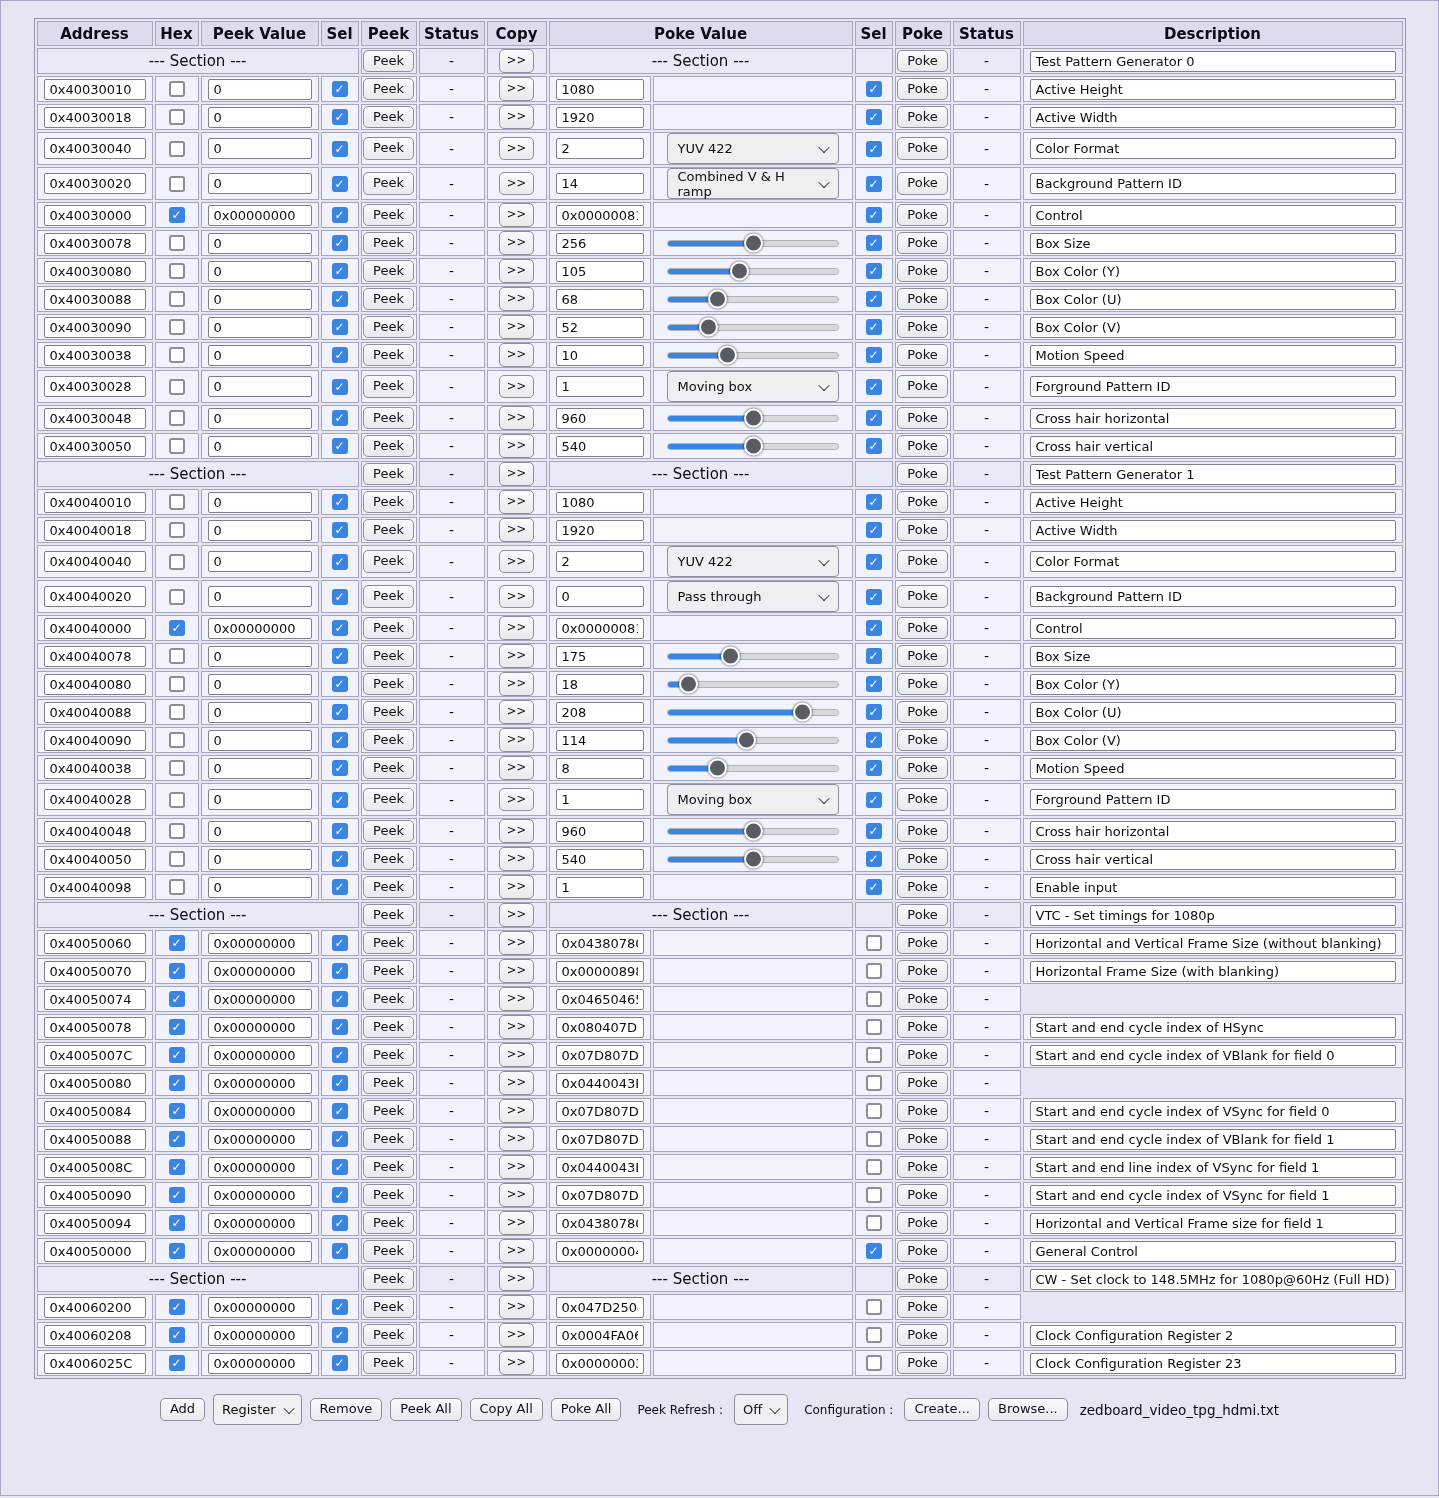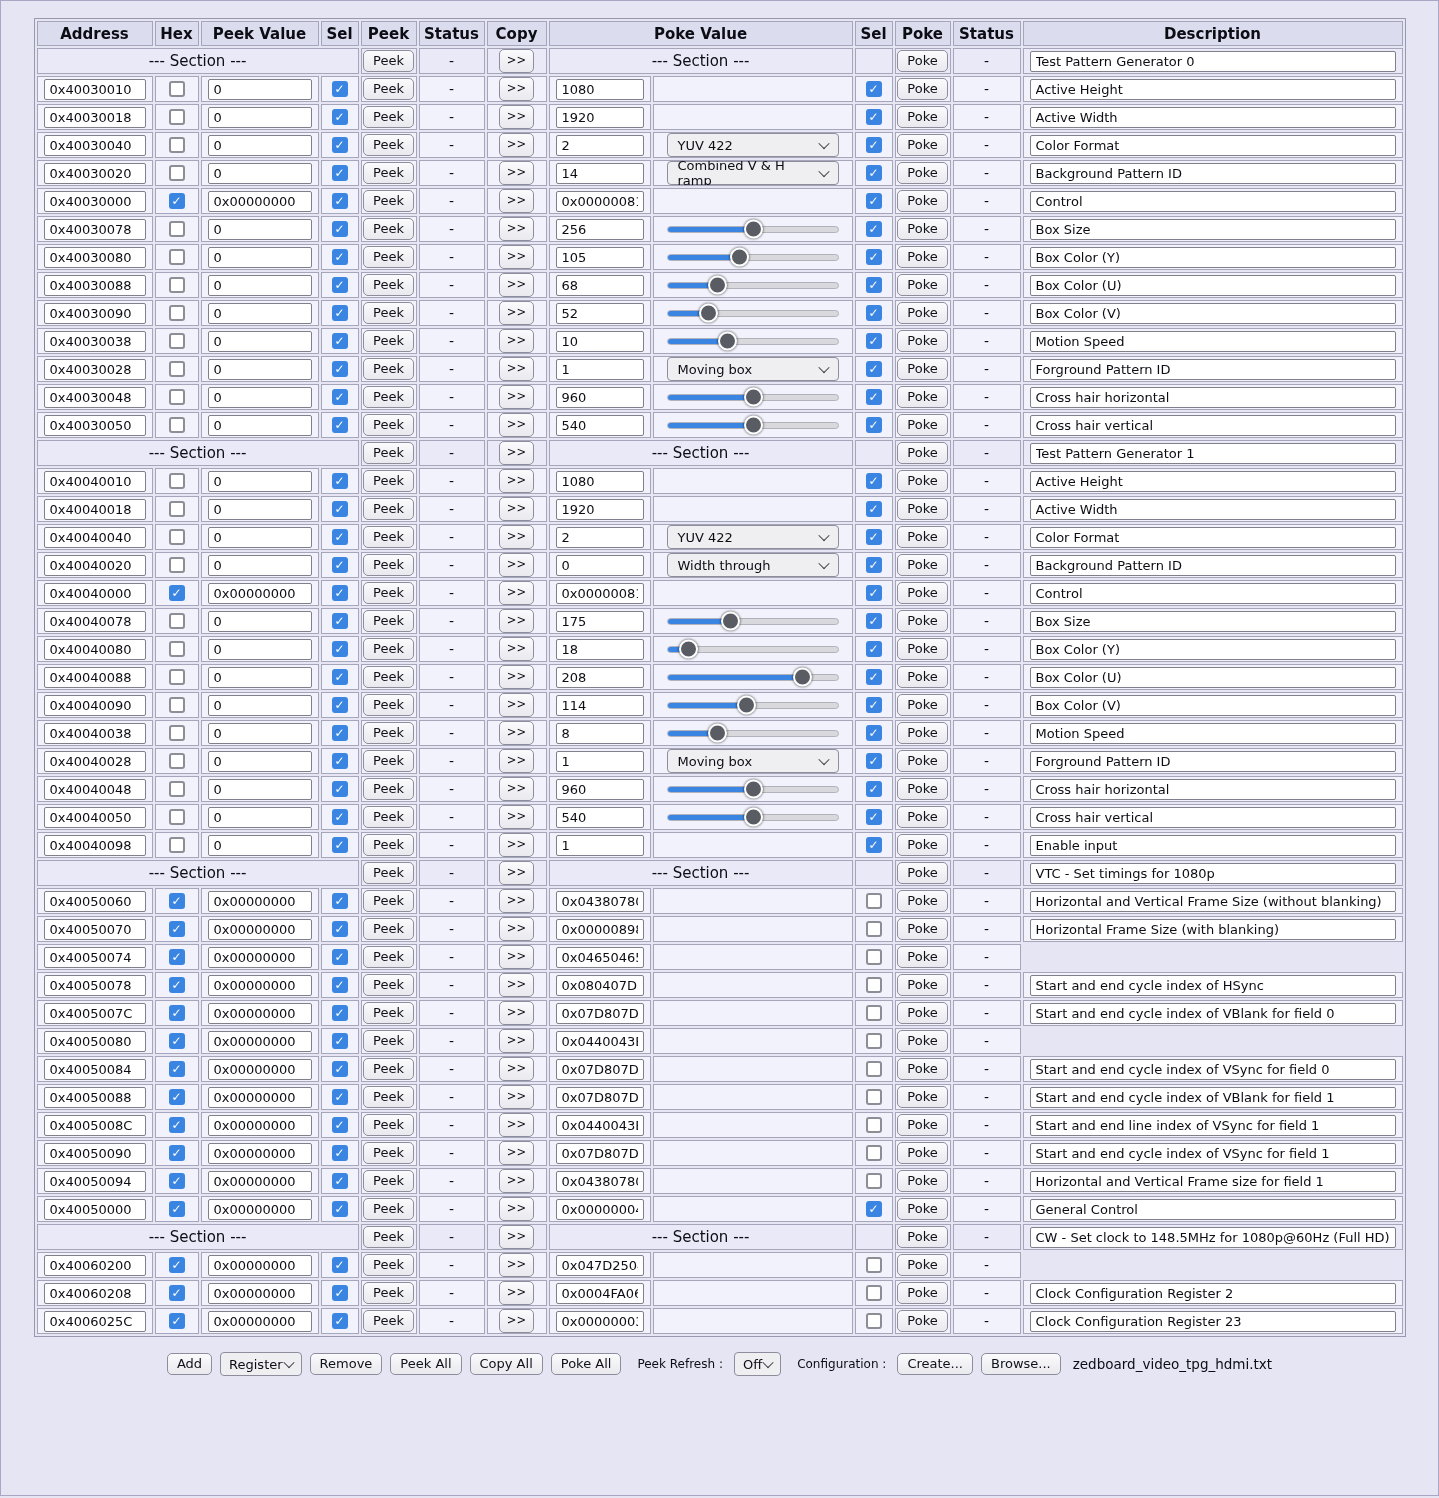--- a/index.html
+++ b/index.html
@@ -49,21 +49,21 @@
 
   .cb{
     width:16px;height:16px;box-sizing:border-box;border-radius:3px;
     border:2px solid #8d8d96;background:#fff;
     display:inline-flex;align-items:center;justify-content:center;
   }
   .cb.on{border:none;background:#3b85e2;}
   .cb.on::after{content:"\2713";color:#fff;font-size:12px;font-weight:bold;line-height:1;}
 
   .sel{
-    width:172px;height:24px;box-sizing:border-box;
+    width:172px;height:31px;box-sizing:border-box;
     background:#efeff2;border:1px solid #8d8d9e;border-radius:4px;
     display:flex;align-items:center;justify-content:space-between;
     padding:0 10px;font-size:13px;
   }
   .chev{
     width:7px;height:7px;border-right:1.6px solid #3c3c44;border-bottom:1.6px solid #3c3c44;
     transform:rotate(45deg) translate(-1px,-1px);flex:0 0 auto;
   }
 
   .sl-track{
@@ -77,21 +77,21 @@
     transform:translate(-9px,-50%);
     box-shadow:0 0 2px 1px rgba(0,0,0,0.35);
   }
 
   
   .footer{
     margin-top:15px;display:flex;align-items:center;justify-content:center;
     gap:8px;width:100%;padding-bottom:14px;
   }
   .footer .lbl{font-size:12px;margin:0 3px 0 8px;}
-  .footer .sel{width:auto;min-width:44px;gap:2px;padding:0 8px;}
+  .footer .sel{width:auto;min-width:44px;gap:9px;padding:0 8px;}
   .footer .fname{font-size:13.5px;margin-left:4px;}
 </style>
 </head>
 <body>
 
 <div class="frame"></div>
 
 <div class="page">
   <div class="tbl">
     <div class="row hdr">
@@ -780,21 +780,21 @@
         </div>
         <div class="c status">-</div>
         <div class="c">
           <button class="btn sm">&gt;&gt;</button>
         </div>
         <div class="c">
           <input class="ti" type="text" value="0" style="">
         </div>
         <div class="c">
           <div class="sel">
-            <span>Width through</span>
+            <span>Pass through</span>
             <i class="chev"></i>
           </div>
         </div>
         <div class="c">
           <span class="cb on"></span>
         </div>
         <div class="c">
           <button class="btn">Poke</button>
         </div>
         <div class="c status">-</div>

